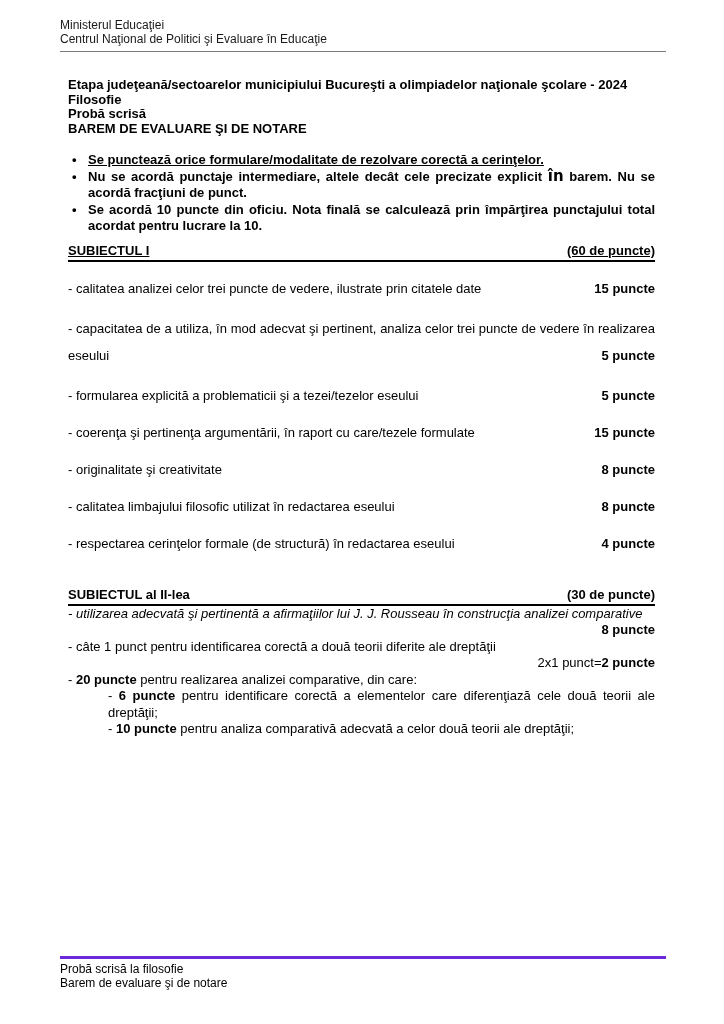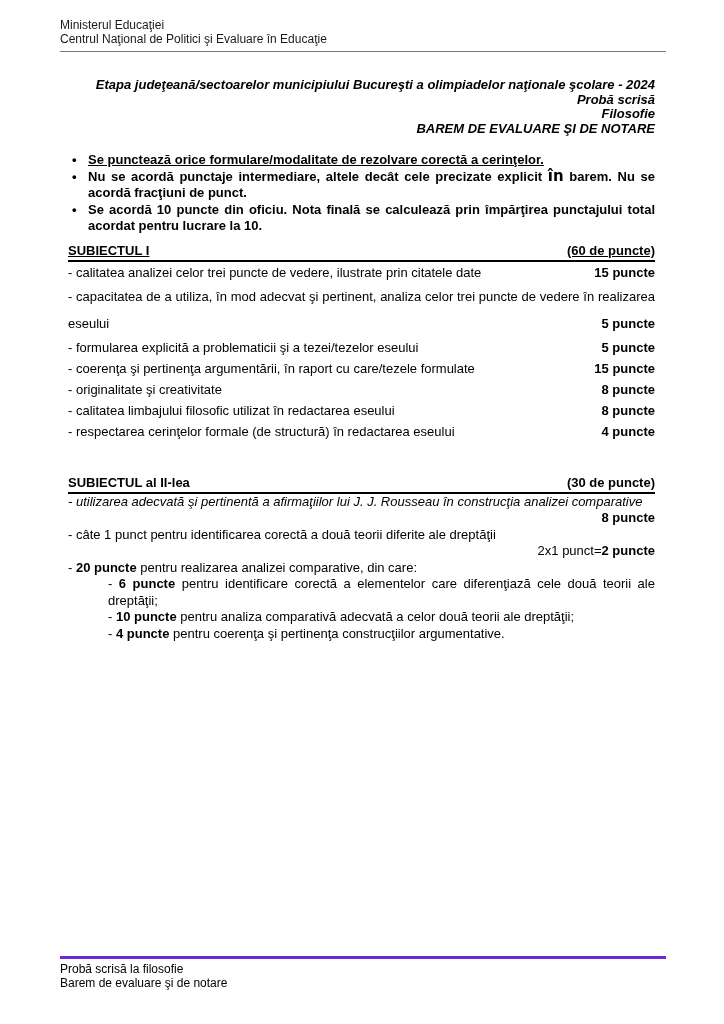--- a/index.html
+++ b/index.html
@@ -24,24 +24,23 @@
     border-bottom: 1px solid #7a7a7a;
     padding-bottom: 5px;
   }
   
   .content {
     position: absolute;
     top: 78px; left: 68px;
     width: 587px;
   }
   .title-block {
-    text-align: right;
+    text-align: left;
     font-weight: bold;
     line-height: 14.5px;
-    font-style: italic;
   }
   
   .bullets { margin-top: 16px; font-weight: bold; }
   .bullet { position: relative; padding-left: 20px; line-height: 16.5px; text-align: justify; }
   .bullet .dot { position: absolute; left: 4px; top: 0; font-weight: bold; }
   .underlined { text-decoration: underline; }
   .alt-in { font-family: "DejaVu Sans", sans-serif; font-size: 15px; line-height: 1; }
   
   .section-heading {
     display: flex;
@@ -51,21 +50,21 @@
     padding-bottom: 2px;
     border-bottom: 2px solid #000;
   }
   .sec1 { margin-top: 9px; text-decoration: underline; }
   .sec2 { margin-top: 34px; }
   
   .s1-items { }
   .s1-item { position: relative; line-height: 21px; text-align: justify; }
   .s1-item.tall { line-height: 27px; }
   .crit-pts { position: absolute; right: 0; bottom: 0; font-weight: bold; margin-left: 21px; }
-  .crit-text { display: block; padding-right: 0; }
+  .crit-text { display: block; padding-right: 0; margin-top: 16px; }
   
   .s2-body { line-height: 16.5px; }
   .s2-para { text-align: justify; font-style: italic; }
   .pts-line { text-align: right; font-weight: bold; }
   .pts-line .reg { font-weight: normal; }
   .s2-line { text-align: left; }
   .bold { font-weight: bold; }
   .sub-item { margin-left: 40px; text-align: justify; }
   
   .doc-footer {
@@ -85,22 +84,22 @@
 
   <header class="doc-header">
     <div>Ministerul Educaţiei</div>
     <div>Centrul Naţional de Politici şi Evaluare în Educaţie</div>
   </header>
 
   <div class="content">
 
     <div class="title-block">
       <div>Etapa judeţeană/sectoarelor municipiului Bucureşti a olimpiadelor naţionale şcolare - 2024</div>
+      <div>Filosofie</div>
       <div>Probă scrisă</div>
-      <div>Filosofie</div>
       <div>BAREM DE EVALUARE ŞI DE NOTARE</div>
     </div>
 
     <div class="bullets">
       <div class="bullet">
         <span class="dot">•</span>
         <span class="underlined">Se punctează orice formulare/modalitate de rezolvare corectă a cerinţelor.</span>
       </div>
       <div class="bullet">
         <span class="dot">•</span>
@@ -155,21 +154,20 @@
         <span>(30 de puncte)</span>
       </div>
       <div class="s2-body">
         <div class="s2-para">- utilizarea adecvată şi pertinentă a afirmaţiilor lui J. J. Rousseau în construcţia analizei comparative</div>
         <div class="pts-line">8 puncte</div>
         <div class="s2-line">-  câte 1 punct pentru identificarea corectă a două teorii diferite ale dreptăţii</div>
         <div class="pts-line"><span class="reg">2x1 punct=</span><span>2 puncte</span></div>
         <div class="s2-line"><span>- </span><span class="bold">20 puncte</span><span> pentru realizarea analizei comparative, din care:</span></div>
         <div class="sub-item"><span>- </span><span class="bold">6 puncte</span><span> pentru identificare corectă a elementelor care diferenţiază cele două teorii ale dreptăţii;</span></div>
         <div class="sub-item"><span>-  </span><span class="bold">10 puncte</span><span> pentru analiza comparativă adecvată a celor două teorii ale dreptăţii;</span></div>
-        <div class="sub-item"><span>-  </span><span class="bold">4 puncte</span><span> pentru coerenţa şi pertinenţa construcţiilor argumentative.</span></div>
       </div>
     </section>
 
   </div>
 
   <footer class="doc-footer">
     <div>Probă scrisă la filosofie</div>
     <div>Barem de evaluare şi de notare</div>
   </footer>
 

